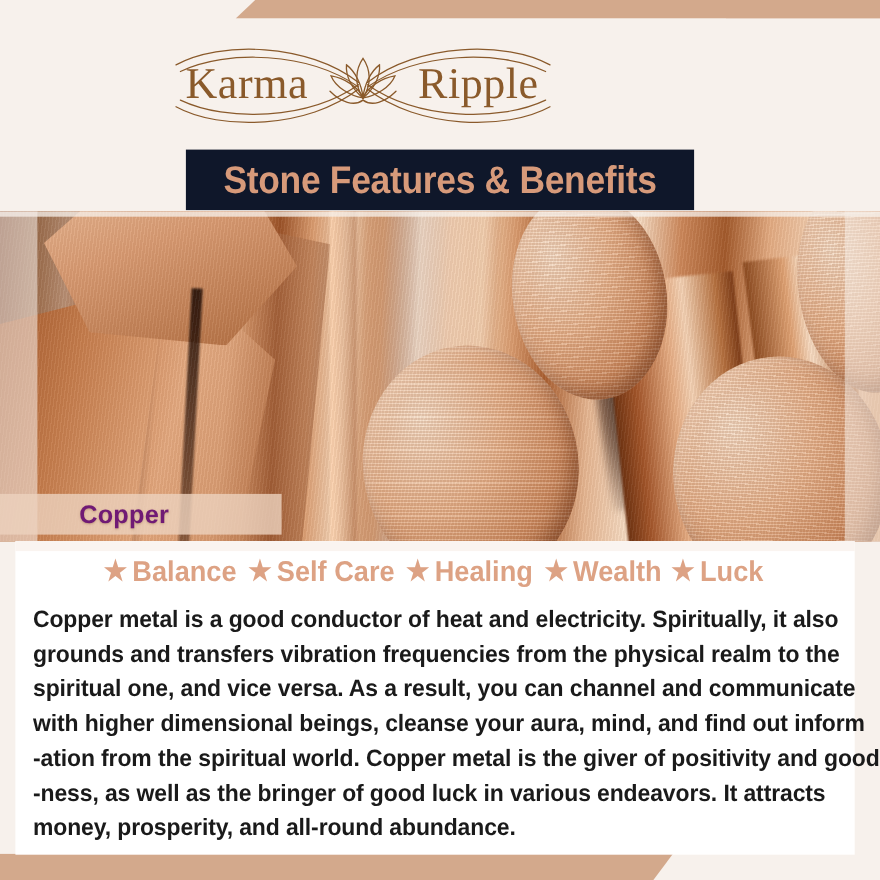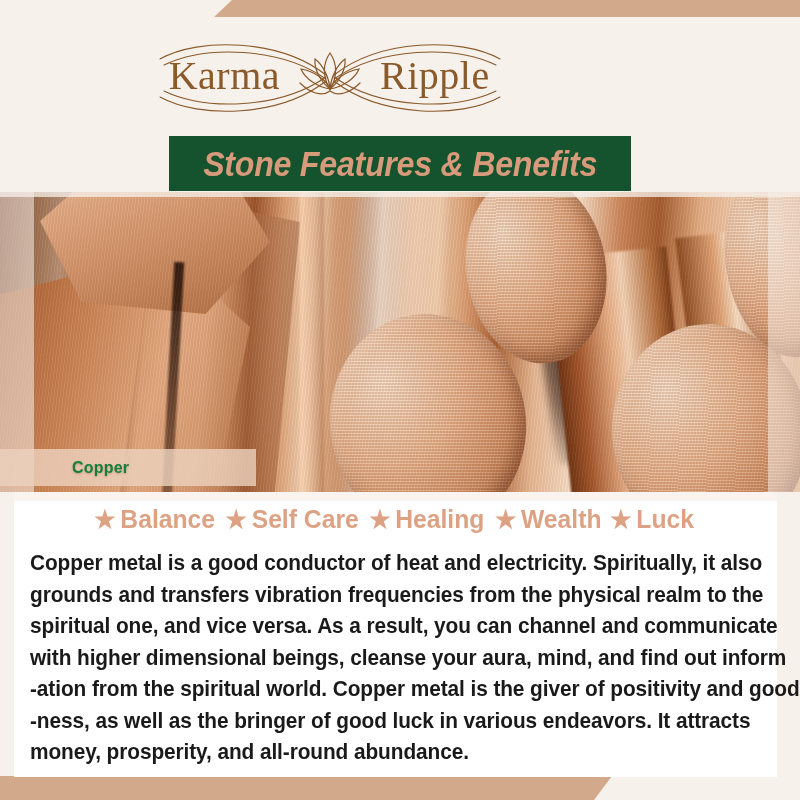--- a/index.html
+++ b/index.html
@@ -67,25 +67,24 @@
     letter-spacing: 0.5px;
   }
 
   
   .title-banner {
     position: absolute;
     left: 169px;
     top: 136px;
     width: 462px;
     height: 55px;
-    background: #14532d;
+    background: #0f172a;
     display: flex;
     align-items: center;
     justify-content: center;
-    font-style: italic;
   }
   .title-text {
     font-family: "Liberation Sans Narrow", "Liberation Sans", sans-serif;
     font-size: 35px;
     font-weight: bold;
     color: #d79a7a;
     letter-spacing: -0.3px;
     transform: scaleX(0.92);
     white-space: nowrap;
   }
@@ -251,22 +250,22 @@
     left: 0;
     top: 449px;
     width: 256px;
     height: 37px;
     background: rgba(236, 210, 190, 0.80);
     display: flex;
     align-items: center;
   }
   .caption-text {
     margin-left: 72px;
-    color: #15803d;
-    font-size: 16px;
+    color: #701a75;
+    font-size: 23px;
     font-weight: bold;
     letter-spacing: 0.2px;
     text-shadow: 0 1px 2px rgba(120,70,40,0.35);
   }
 
   
   .content-panel {
     position: absolute;
     left: 14px;
     top: 492px;

